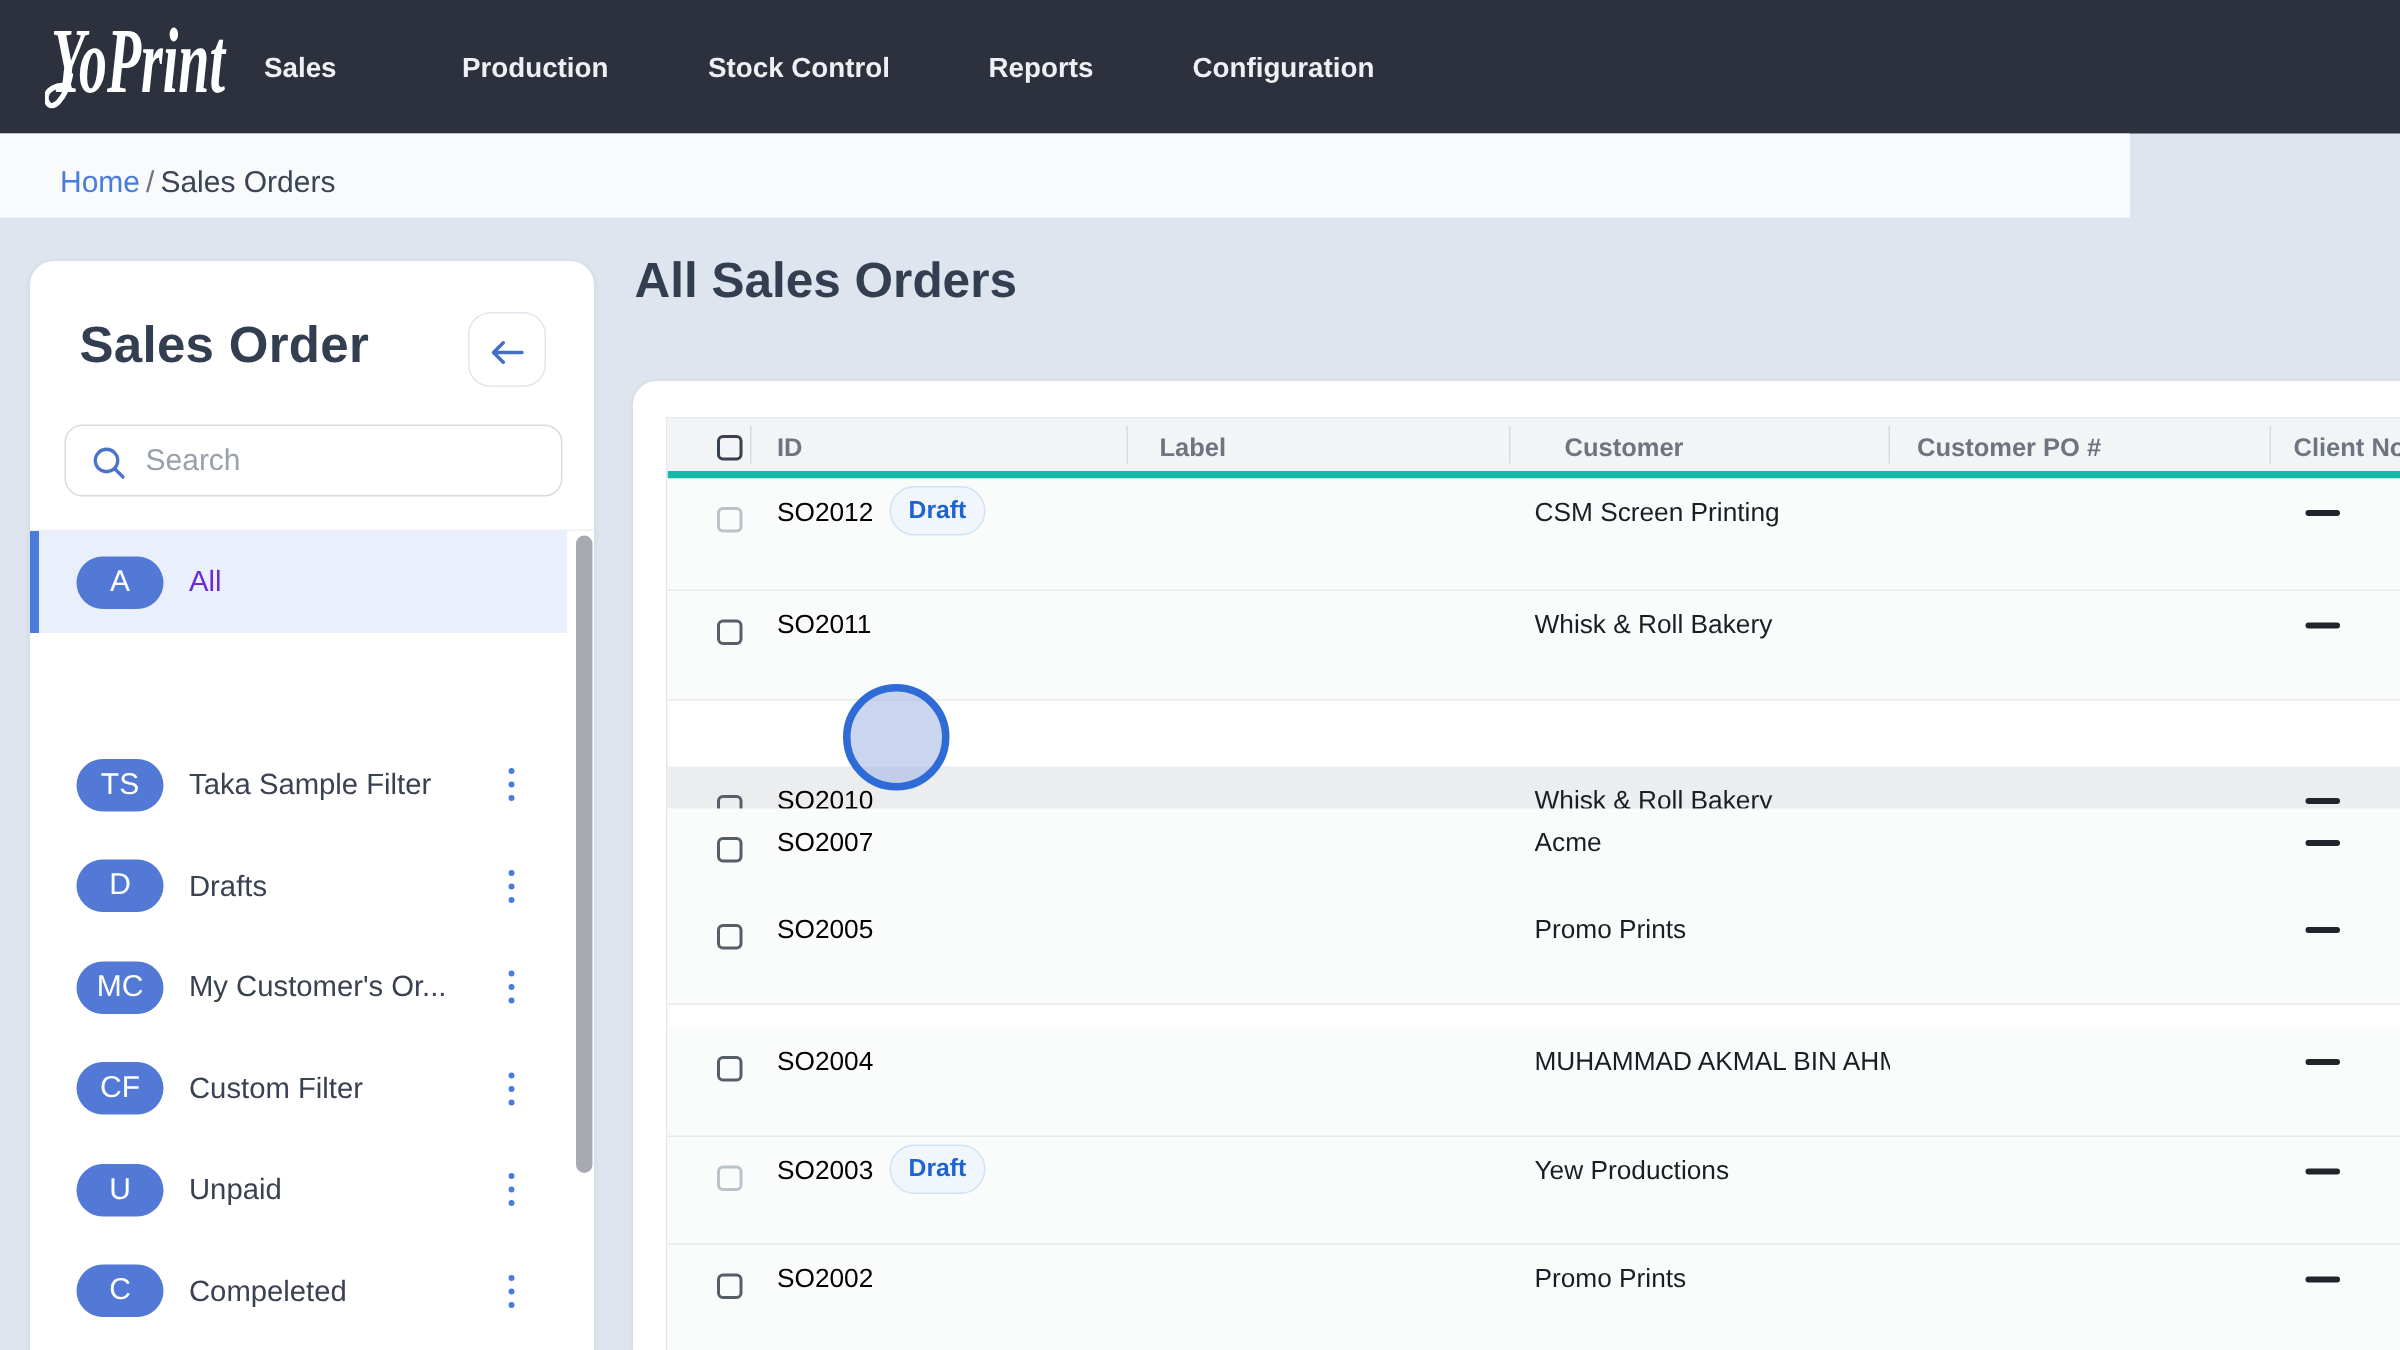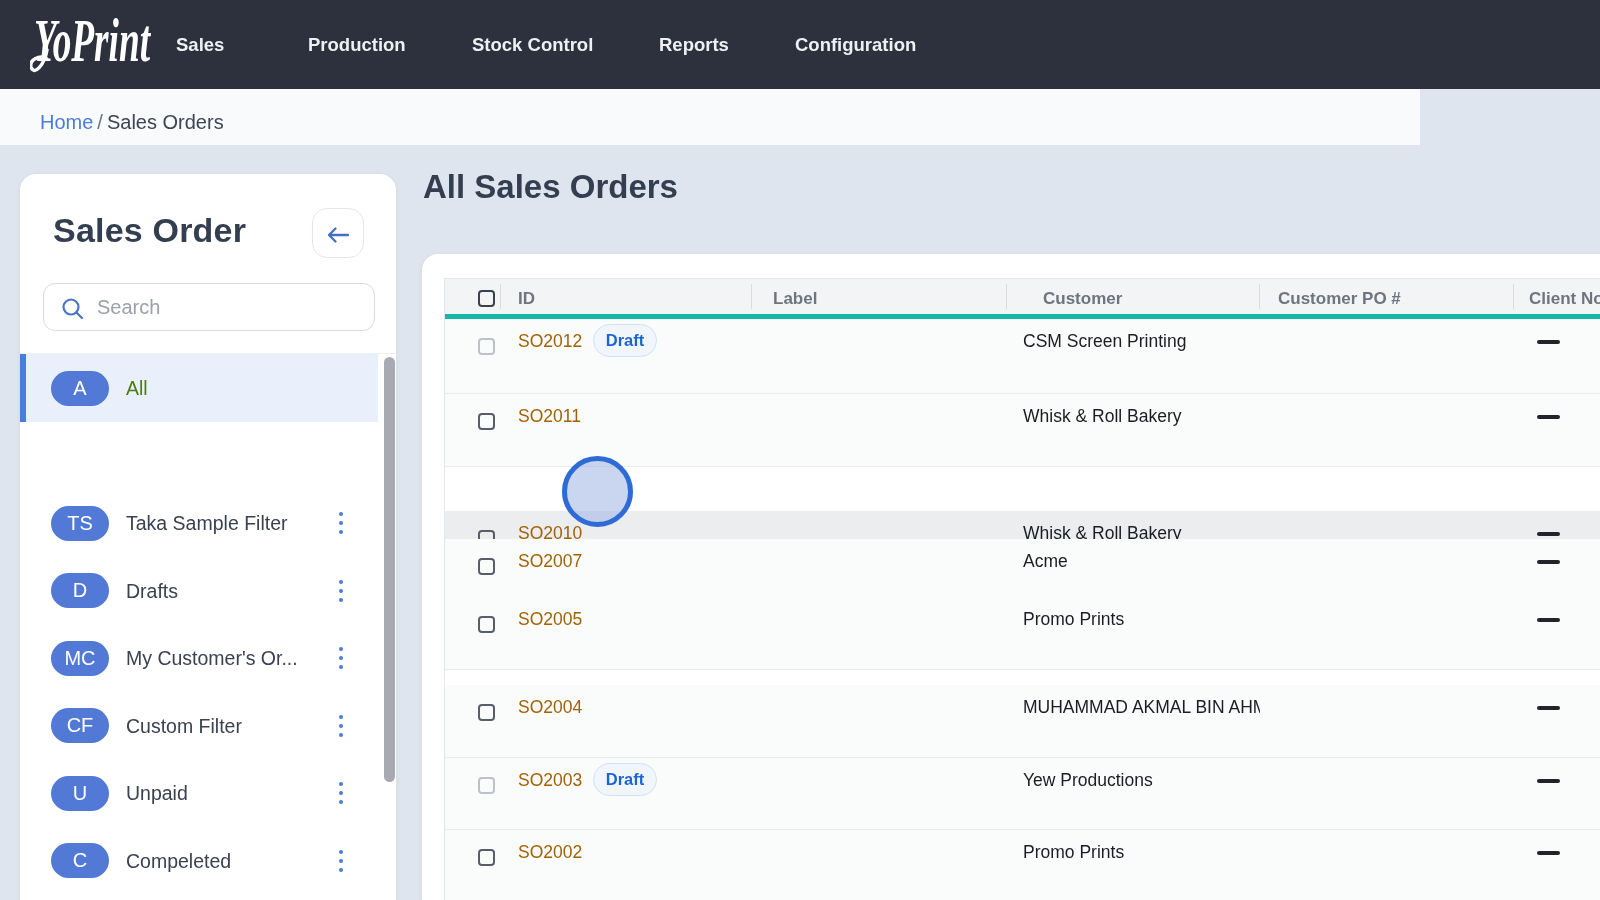--- a/index.html
+++ b/index.html
@@ -25,38 +25,38 @@
   .backbtn svg { position:absolute; left:13px; top:14px; }
   .search { position:absolute; left:43px; top:283px; width:332px; height:48px; border:1px solid #D7DBE2; border-radius:12px; background:#fff; }
   .search svg { position:absolute; left:16px; top:12px; }
   .search .ph { position:absolute; left:53px; top:0; line-height:46px; font-size:20px; color:#9AA1AB; }
   .listtopline { position:absolute; left:20px; top:353px; width:376px; height:1px; background:#EEF0F3; }
 
   .srow { position:absolute; left:20px; width:358px; height:68px; }
   .srow .pill { position:absolute; left:31px; top:16.5px; width:58px; height:35px; border-radius:17.5px; background:#5379D6; color:#fff; font-size:20px; text-align:center; line-height:35px; }
   .srow .lbl { position:absolute; left:106px; top:0; line-height:68px; font-size:19.5px; color:#3A4150; }
   .srow.sel { background:#E9F0FB; }
-  .srow.sel .lbl { color:#4d7c0f; }
+  .srow.sel .lbl { color:#6d28d9; }
   .selbar { position:absolute; left:20px; width:5.5px; height:68px; background:#4A7CDB; }
   .dots { position:absolute; left:319px; top:23px; width:4px; }
   .dots i { display:block; width:4px; height:4px; border-radius:50%; background:#4A7CDB; margin-bottom:5px; }
   .sscroll { position:absolute; left:384px; top:357px; width:11px; height:425px; border-radius:6px; background:#A7AAB0; }
 
   
   .maintitle { position:absolute; left:423px; top:168px; font-size:33px; font-weight:700; color:#333E50; }
   .tablecard { position:absolute; left:422px; top:254px; width:1178px; height:646px; background:#fff; border-radius:16px 0 0 0; box-shadow:0 1px 4px rgba(40,50,70,.08); }
   .tbl { position:absolute; left:444px; top:278px; width:1156px; height:622px; border-left:1px solid #E4E7EB; border-top:1px solid #E4E7EB; overflow:hidden; }
   .thead { position:absolute; left:0; top:0; width:1156px; height:40px; background:#F3F4F6; border-bottom:5px solid #14b8a6; }
   .th { position:absolute; top:0; line-height:40px; font-size:17px; font-weight:700; color:#6E7580; white-space:nowrap; }
   .vsep { position:absolute; top:5px; width:1px; height:25px; background:#D8DBDF; }
   .trow { position:absolute; left:0; width:1156px; height:73px; background:#FAFBFB; border-bottom:1px solid #E8EAEC; }
   .trow.hl { background:#EBEDEF;margin-top:44px; }
   .cb { position:absolute; left:33px; top:19px; width:17px; height:17px; border:2px solid #575E6A; border-radius:4px; background:transparent; }
   .cb.lite { border-color:#BCC2CA; }
-  .idtxt { position:absolute; left:73px; top:12px; font-size:17.5px; color:#a16207; }
+  .idtxt { position:absolute; left:73px; top:12px; font-size:17.5px; color:#000000; }
   .chip { position:absolute; left:148px; top:5px; width:64px; height:33px; border:1.5px solid #D2E2F5; background:#F0F6FC; border-radius:17px; color:#1D64D2; font-size:16.5px; font-weight:700; text-align:center; line-height:30px; }
   .cust { position:absolute; left:578px; top:12px; font-size:17.5px; color:#1A1D23; max-width:237px; overflow:hidden; white-space:nowrap; }
   .dash { position:absolute; left:1092px; top:21px; width:23px; height:3.5px; background:#20242B; border-radius:2px; }
   .thcb { position:absolute; left:33px; top:11px; width:17px; height:17px; border:2px solid #394150; border-radius:4px; }
 
   .clickring { position:absolute; left:561.5px; top:455.5px; width:71px; height:71px; border-radius:50%; border:5.5px solid #2E6BD6; background:rgba(167,185,229,.6); }
 </style>
 </head>
 <body>
 <div id="app">

